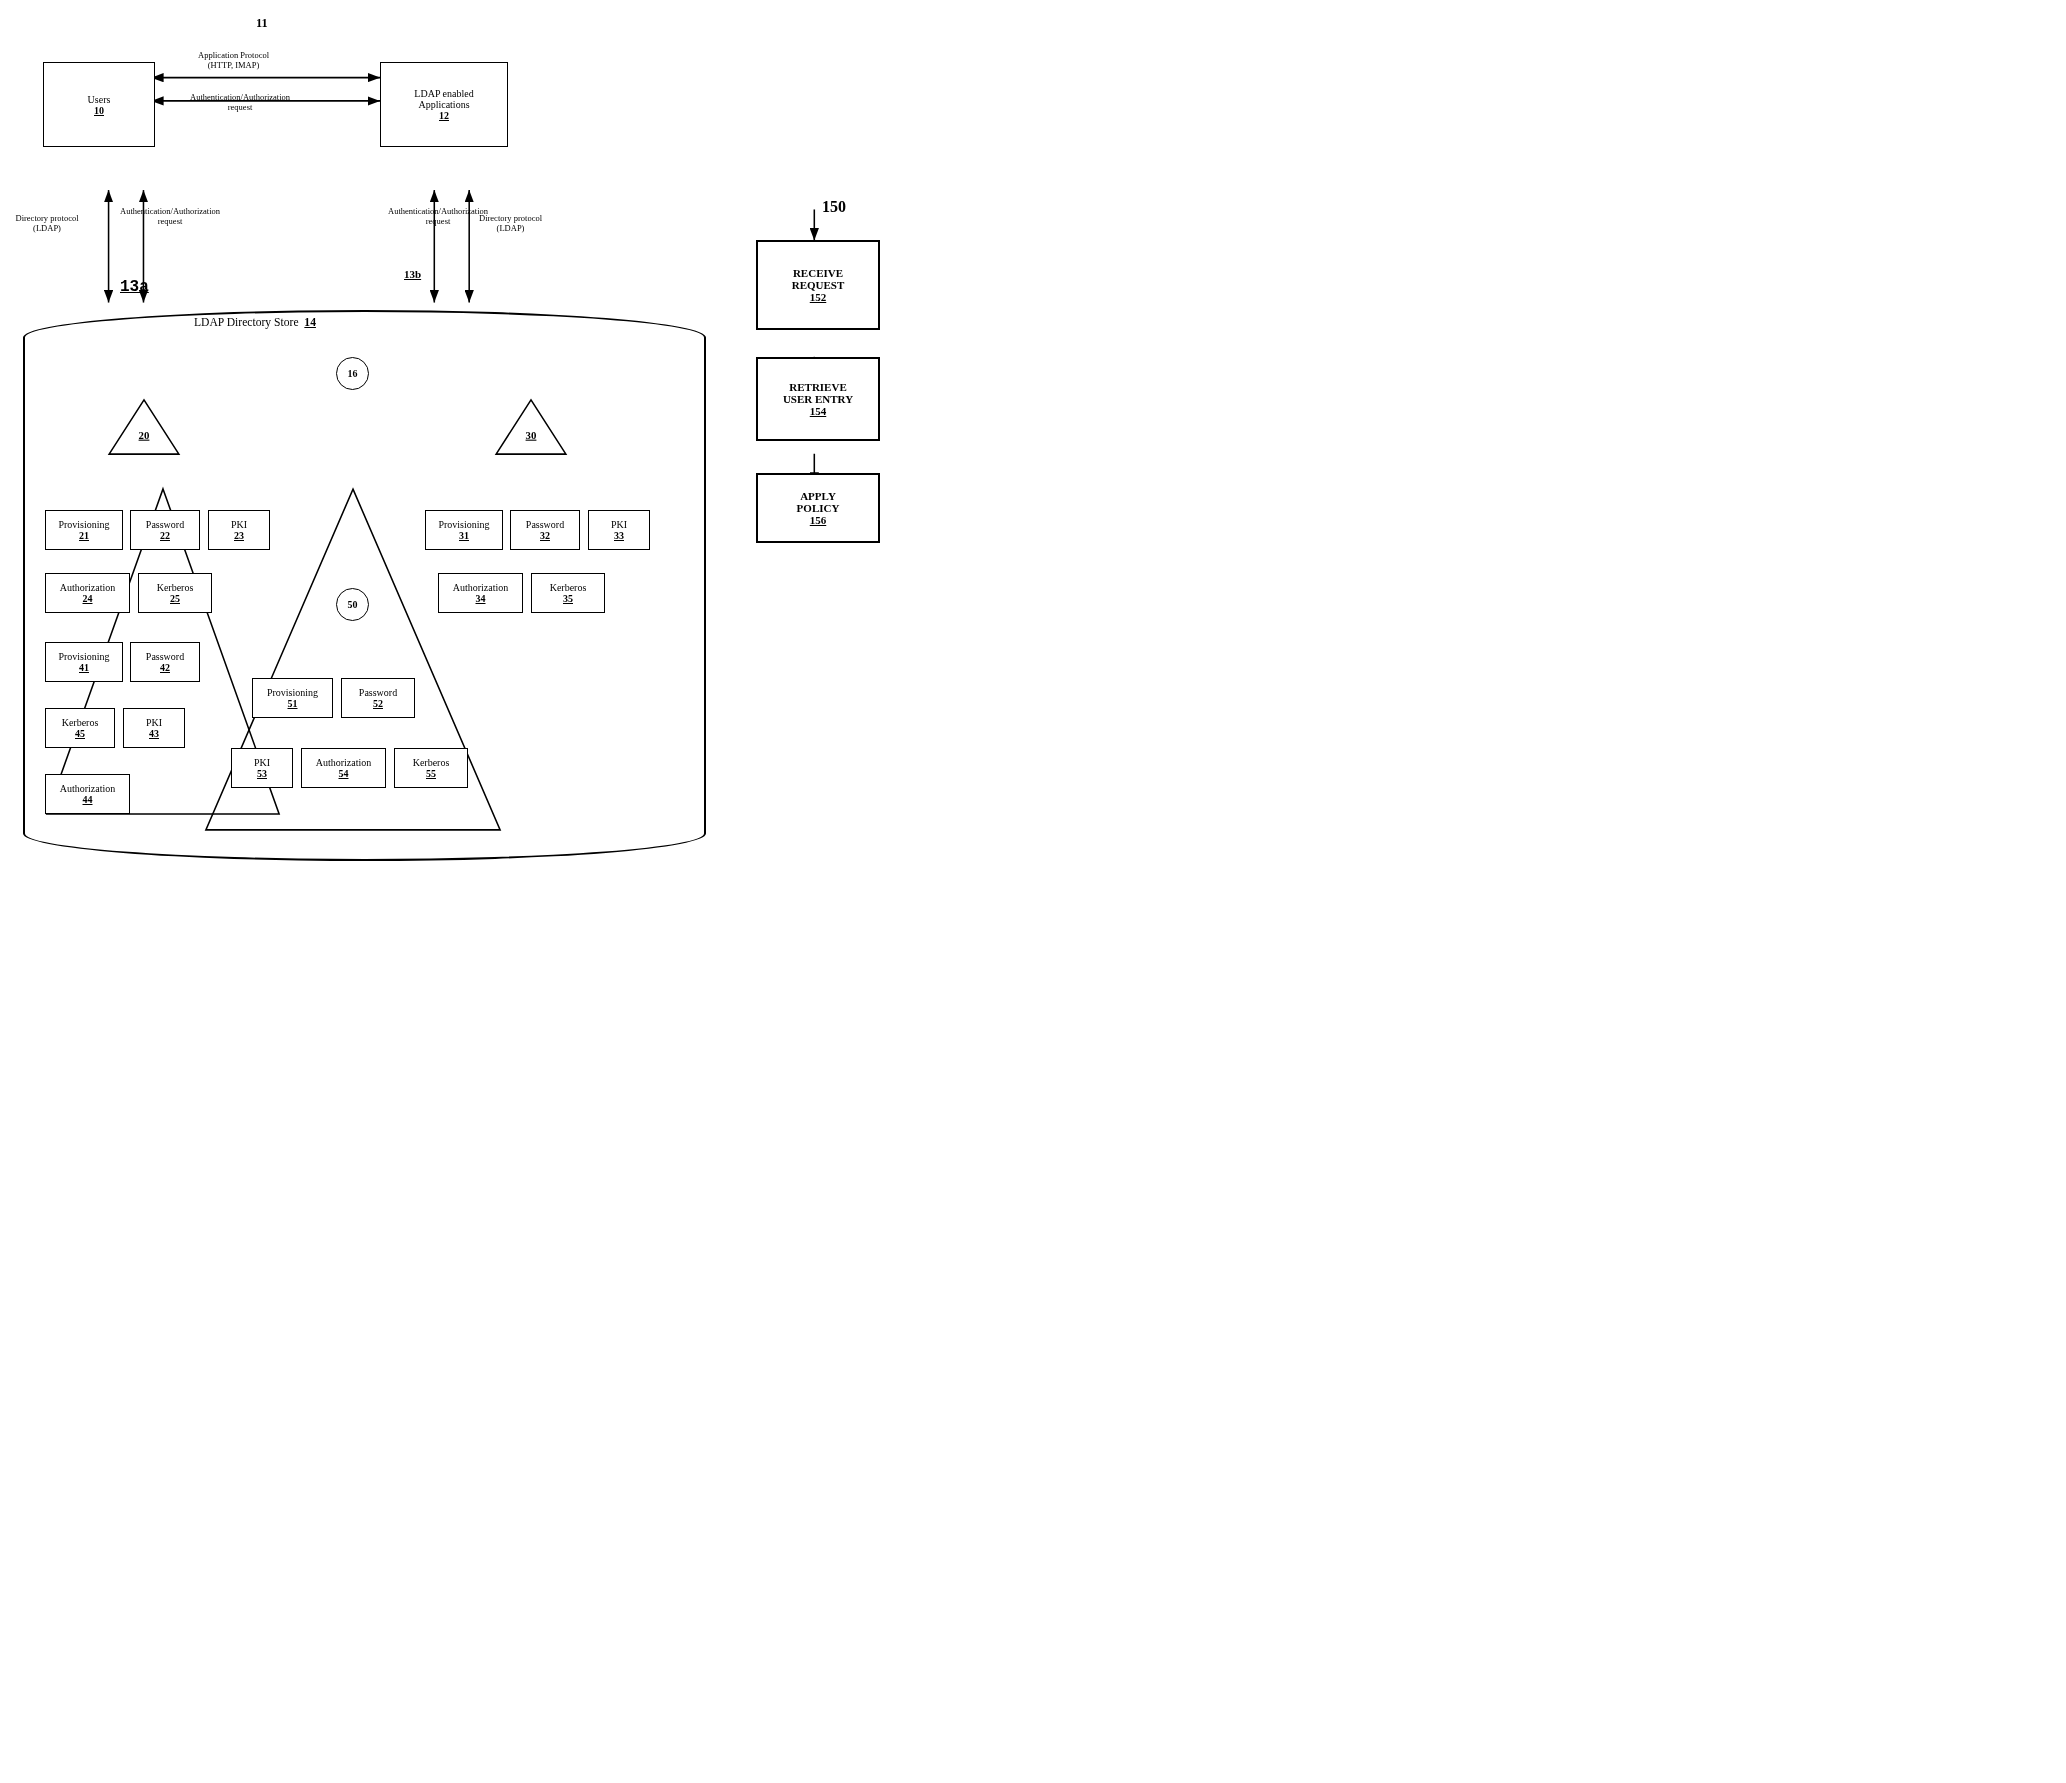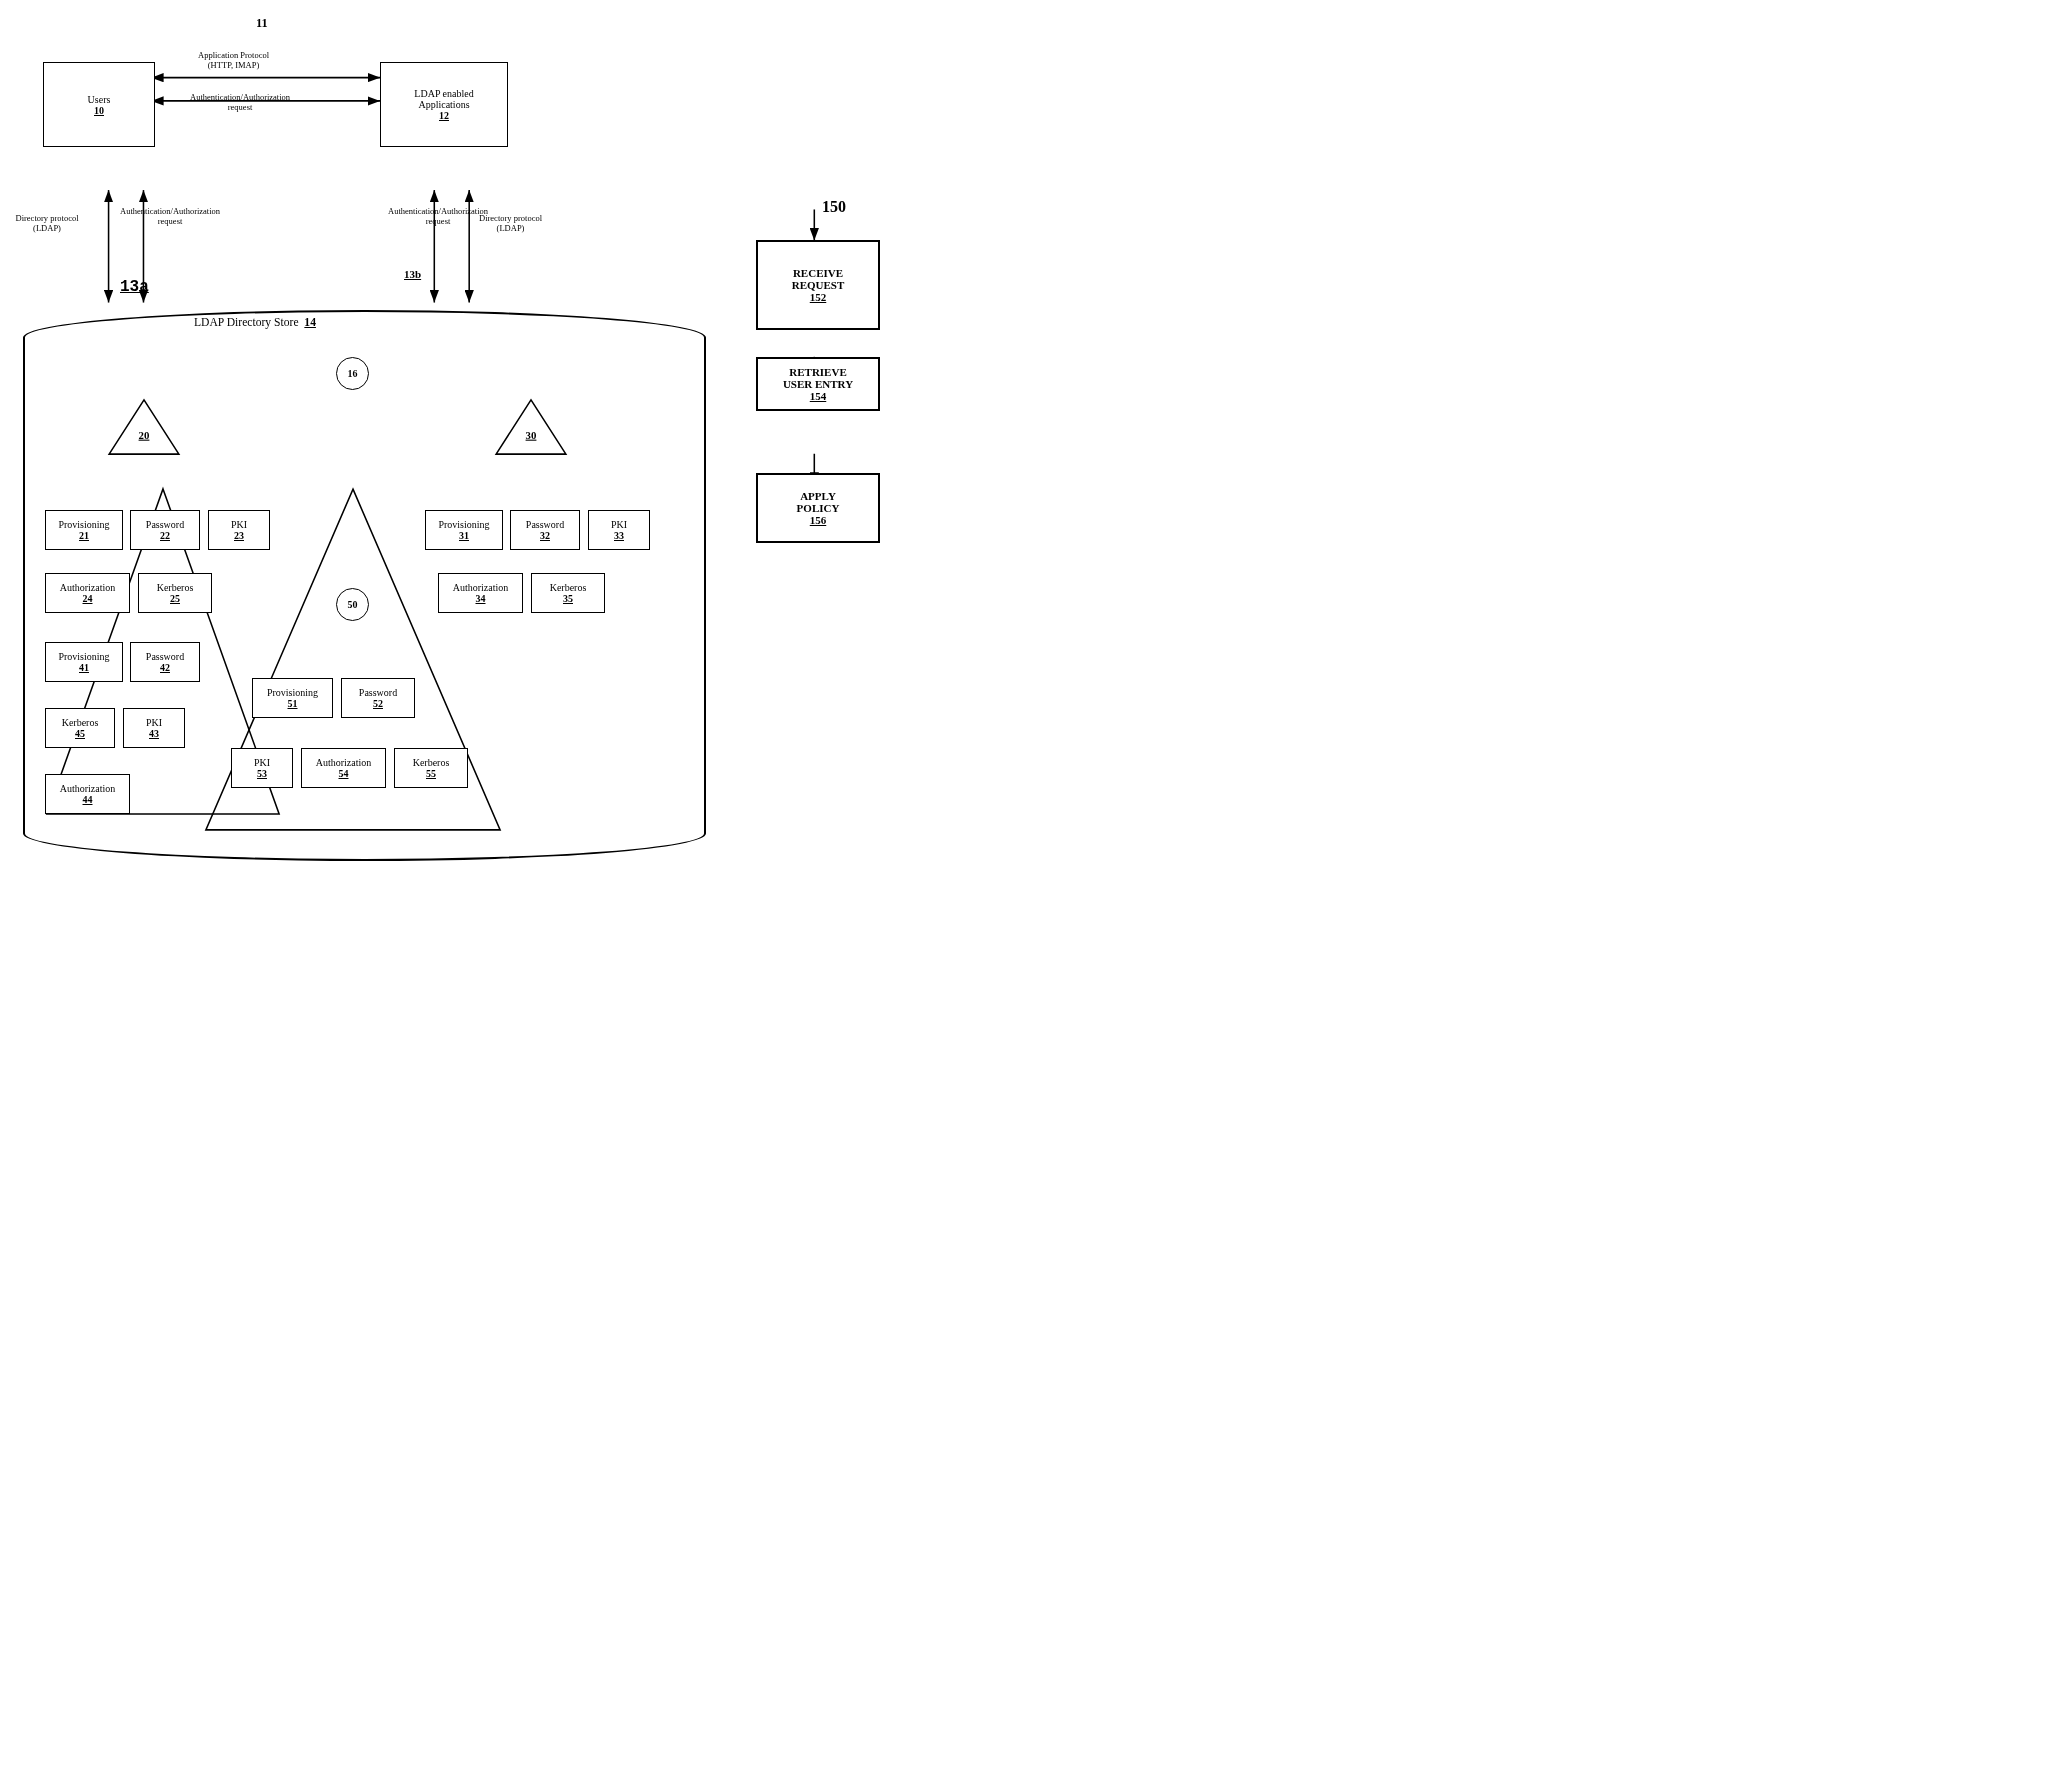--- a/index.html
+++ b/index.html
@@ -331,21 +331,21 @@
 
   <div class="annotation" style="left:822px;top:198px;font-size:16px;font-weight:bold;">
     150
   </div>
 
   <div class="flow-box" style="left:756px;top:240px;width:124px;height:90px;">
     <span>RECEIVE<br>REQUEST</span>
     <span class="num">152</span>
   </div>
 
-  <div class="flow-box" style="left:756px;top:357px;width:124px;height:54px;">
+  <div class="flow-box" style="left:756px;top:357px;width:124px;height:84px;">
     <span>RETRIEVE<br>USER ENTRY</span>
     <span class="num">154</span>
   </div>
 
   <div class="flow-box" style="left:756px;top:473px;width:124px;height:70px;">
     <span>APPLY<br>POLICY</span>
     <span class="num">156</span>
   </div>
 
 </div>

